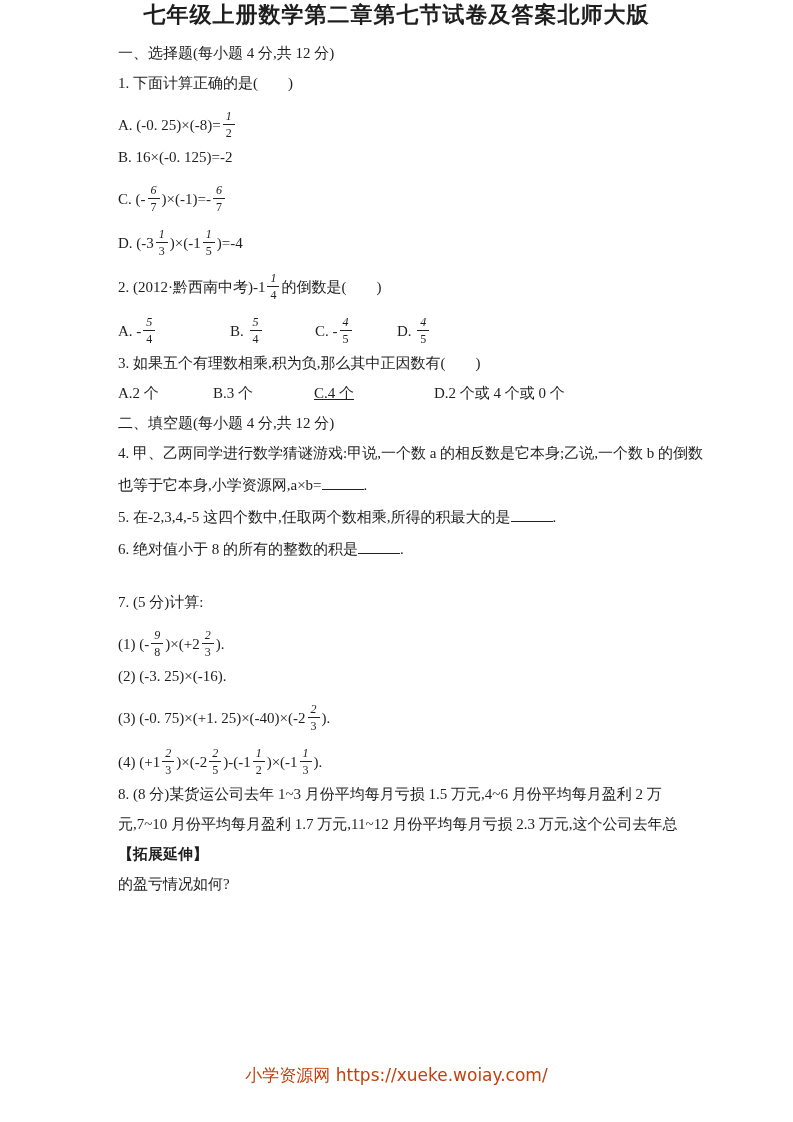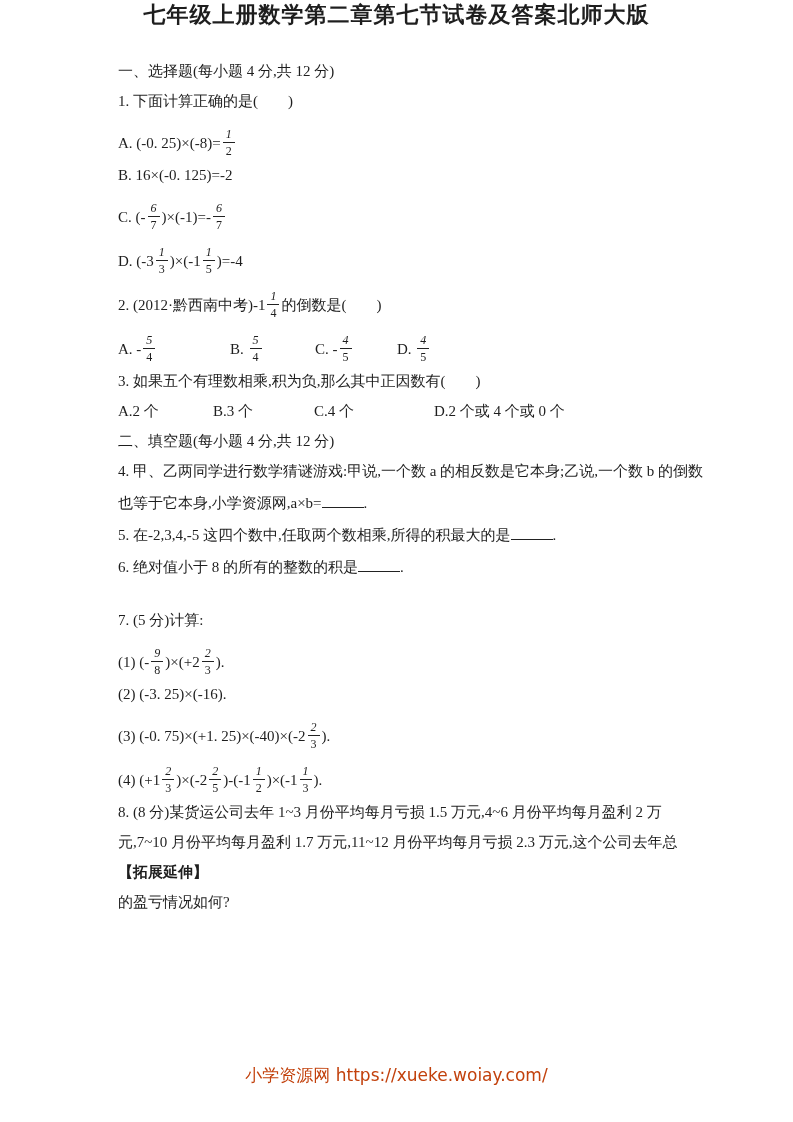--- a/index.html
+++ b/index.html
@@ -11,21 +11,21 @@
     overflow:hidden;
   }
   .page { position:relative; width:793px; height:1122px; background:#fff; overflow:hidden; }
   .doc-title {
     text-align:center;
     font-size:22px;
     font-weight:bold;
     letter-spacing:1px;
     line-height:30px;
   }
-  .content { margin-top:32px; padding-left:118px; padding-right:100px; }
+  .content { margin-top:14px; padding-left:118px; padding-right:100px; }
   .line { white-space:nowrap; }
   .section, .text {
     font-size:15px; line-height:19px; margin-bottom:11px;
   }
   .label { font-size:15px; line-height:19px; margin-bottom:11px; font-weight:bold; }
   .math {
     font-size:15px; height:42px; line-height:42px; margin-bottom:2px;
   }
   .spacer { height:23px; }
   .frac {
@@ -42,21 +42,21 @@
     border-bottom:1px solid #222; vertical-align:baseline;
   }
   .row .cell { display:inline-block; }
   .row-q2 { font-size:15px; height:42px; line-height:42px; margin-bottom:2px; }
   .row-q2 .cell:nth-child(1){ width:112px; }
   .row-q2 .cell:nth-child(2){ width:85px; }
   .row-q2 .cell:nth-child(3){ width:82px; }
   .row-q3 { font-size:15px; line-height:19px; margin-bottom:11px; }
   .row-q3 .cell:nth-child(1){ width:95px; }
   .row-q3 .cell:nth-child(2){ width:101px; }
-  .row-q3 .cell:nth-child(3){ width:120px; }
+  .row-q3 .cell:nth-child(3){ width:120px;text-decoration:underline; }
   .footer {
     position:absolute; top:1064px; left:0; width:100%;
     text-align:center;
     font-family:"DejaVu Sans","Liberation Sans",sans-serif;
     font-size:17px;
     color:#c2410c;
   }
 </style>
 </head>
 <body>

